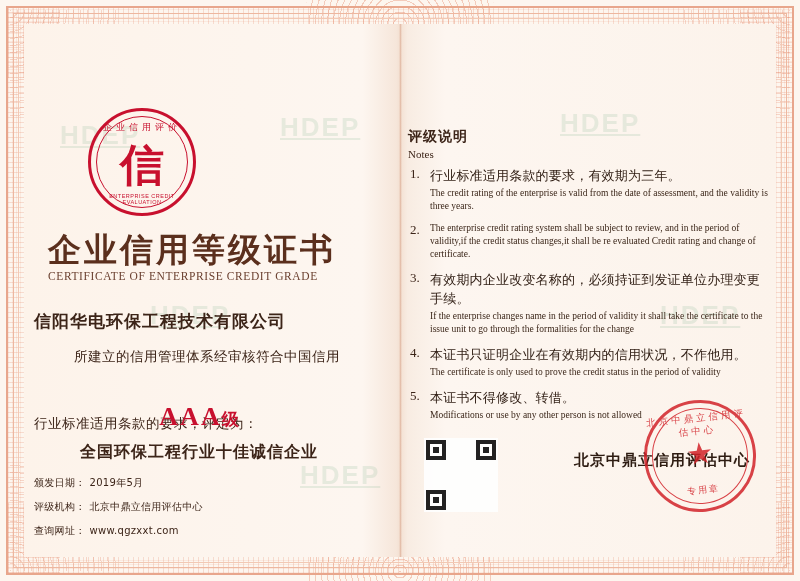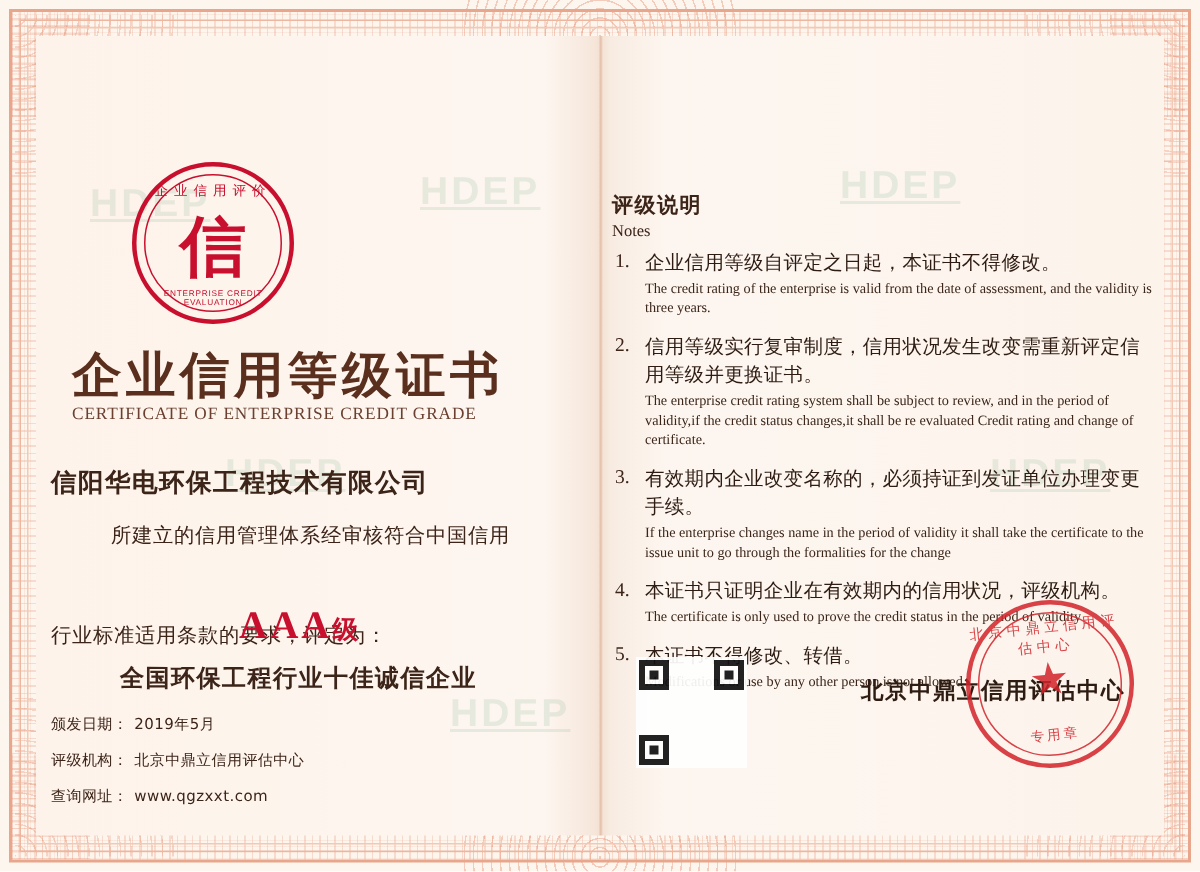--- a/index.html
+++ b/index.html
@@ -482,36 +482,35 @@
   </div>
 
   <div class="right-panel">
 
     <div class="notes-title-cn">评级说明</div>
     <div class="notes-title-en">Notes</div>
 
     <ul class="notes-list">
       <li>
         <span class="num">1.</span>
-        <span class="cn">企业信用等级自评定之日起，本证书不得修改。</span>
+        <span class="cn">行业标准适用条款的要求，有效期为三年。</span>
         <span class="en">The credit rating of the enterprise is valid from the date of assessment, and the validity is three years.</span>
       </li>
       <li>
         <span class="num">2.</span>
-        <span class="cn">信用等级实行复审制度，信用状况发生改变需重新评定信用等级并更换证书。</span>
         <span class="en">The enterprise credit rating system shall be subject to review, and in the period of validity,if the credit status changes,it shall be re evaluated Credit rating and change of certificate.</span>
       </li>
       <li>
         <span class="num">3.</span>
         <span class="cn">有效期内企业改变名称的，必须持证到发证单位办理变更手续。</span>
         <span class="en">If the enterprise changes name in the period of validity it shall take the certificate to the issue unit to go through the formalities for the change</span>
       </li>
       <li>
         <span class="num">4.</span>
-        <span class="cn">本证书只证明企业在有效期内的信用状况，评级机构。</span>
+        <span class="cn">本证书只证明企业在有效期内的信用状况，不作他用。</span>
         <span class="en">The certificate is only used to prove the credit status in the period of validity</span>
       </li>
       <li>
         <span class="num">5.</span>
         <span class="cn">本证书不得修改、转借。</span>
         <span class="en">Modifications or use by any other person is not allowed</span>
       </li>
     </ul>
 
     <div class="qr">

